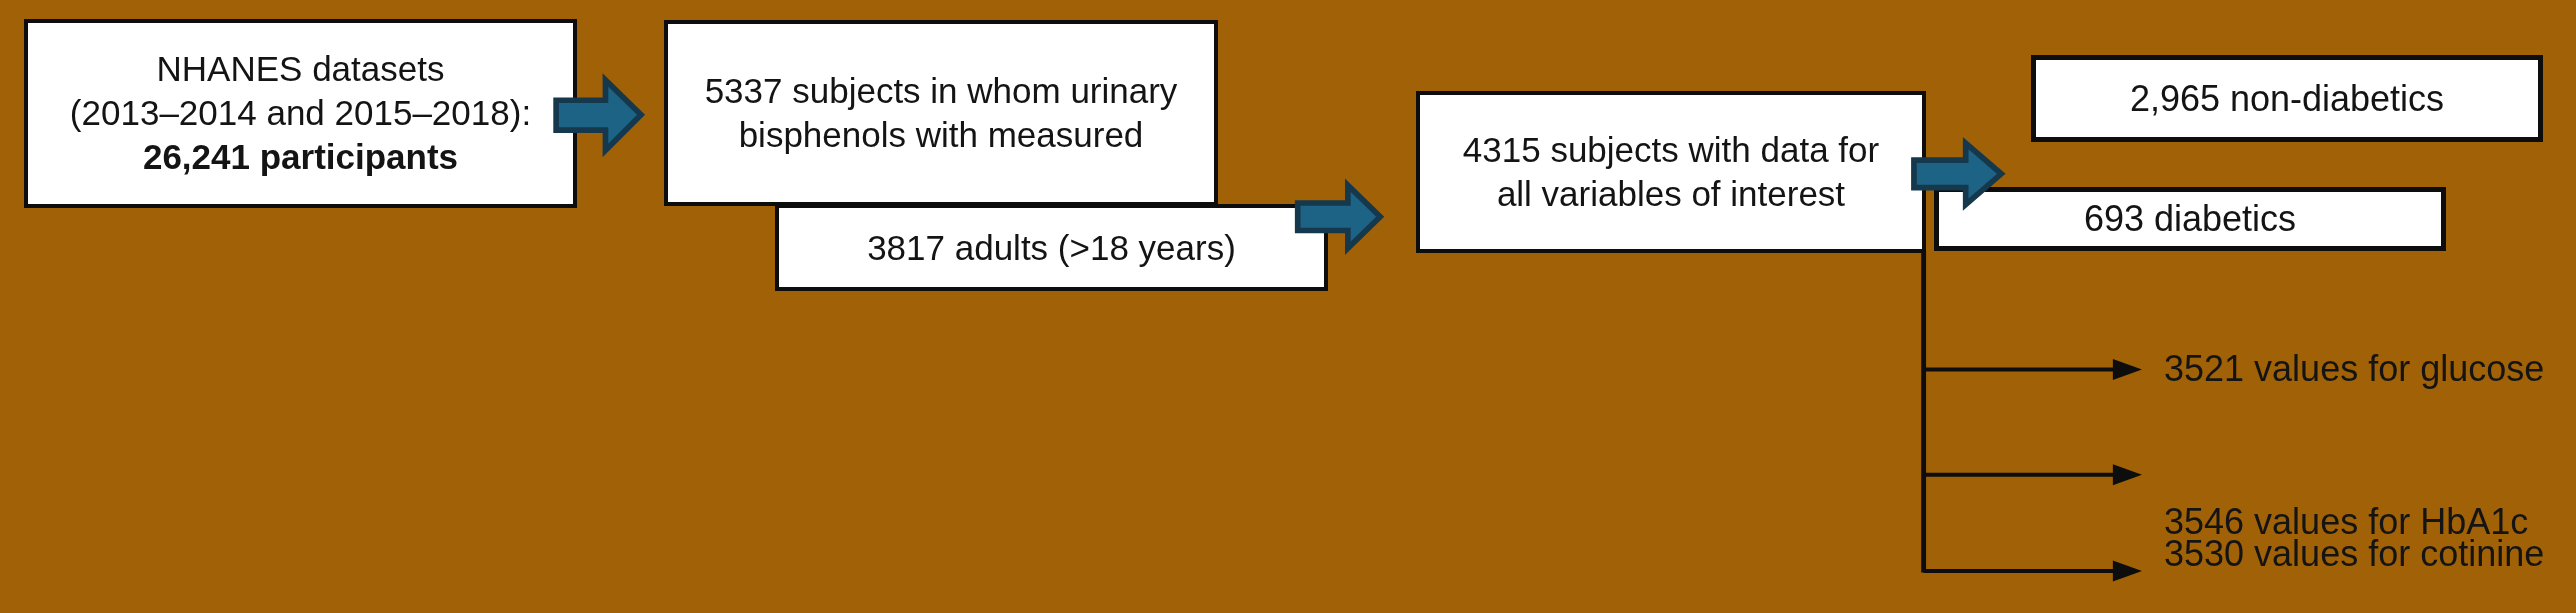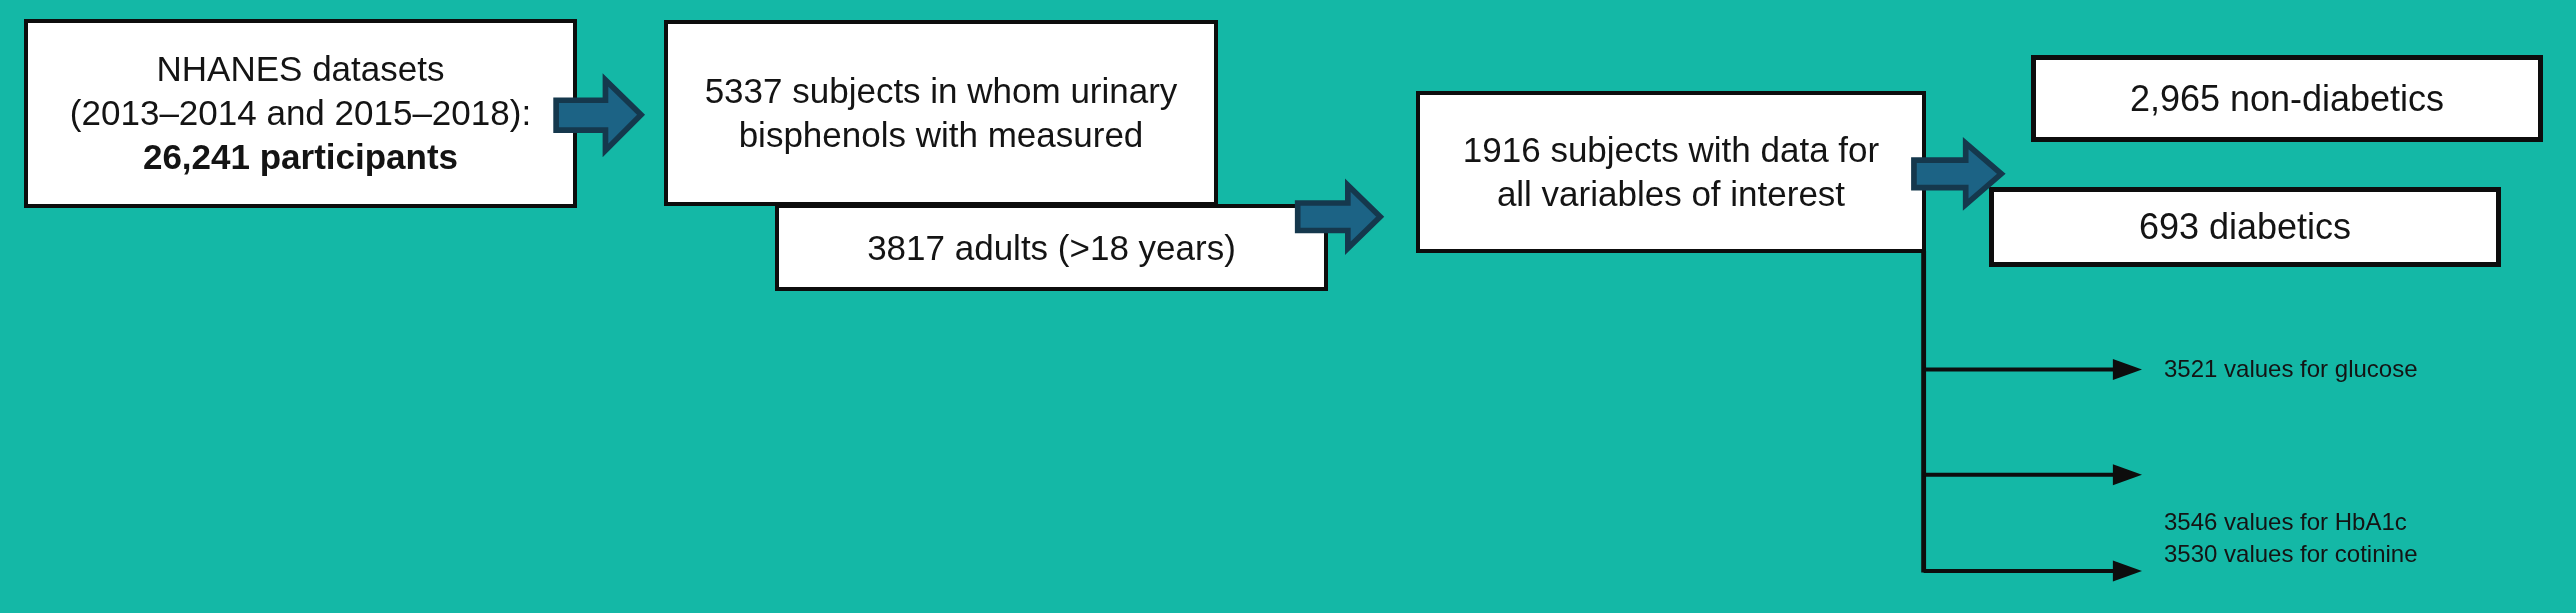--- a/index.html
+++ b/index.html
@@ -1,20 +1,20 @@
 <!DOCTYPE html>
 <html style="font-size:13px"><head>
 <meta charset="utf-8">
 <style>
   html, body { margin: 0; padding: 0; background: #ffffff; }
   .canvas {
     position: relative;
     width: 2576px;
     height: 613px;
-    background: #14b8a6;
+    background: #a16207;
     overflow: hidden;
     font-family: "Liberation Sans", sans-serif;
     color: #141414;
   }
   .node {
     position: absolute;
     background: #ffffff;
     border: 4.9px solid #0d0d0d;
     box-sizing: border-box;
     display: flex;
@@ -26,34 +26,34 @@
     line-height: 44px;
     z-index: 2;
   }
   .node.thick { border-width: 5.7px; font-size: 36px; }
   .node .bold { font-weight: bold; }
   #node-nhanes        { left: 24px;   top: 18.6px;  width: 553px; height: 189px; }
   #node-urinary       { left: 655px;  top: 20px;  width: 554px; height: 186px; z-index: 2; margin-left: 9px; }
   #node-adults        { left: 775px;  top: 204px; width: 553px; height: 87px; z-index: 3; }
   #node-complete      { left: 1416px; top: 91px; width: 510px; height: 162px; }
   #node-nondiabetics  { left: 2013px; top: 55px;  width: 512px; height: 87px; margin-left: 18px; }
-  #node-diabetics     { left: 1989px; top: 187px; width: 512px; height: 80px; }
+  #node-diabetics     { left: 1934px; top: 187px; width: 512px; height: 64px; }
   .overlay {
     position: absolute;
     left: 0; top: 0;
     width: 2576px; height: 613px;
     z-index: 4;
     pointer-events: none;
   }
   .branch-label {
     position: absolute;
     left: 2164px;
     height: 49px;
     line-height: 49px;
-    font-size: 24px;
+    font-size: 36px;
     white-space: nowrap;
     z-index: 2;
   }
   #branch-label-0 { top: 344px; }
   #branch-label-1 { top: 449px; margin-top: 48px; }
   #branch-label-2 { top: 529px; }
 </style>
 </head>
 <body>
 
@@ -68,21 +68,21 @@
   <div class="node" id="node-urinary">
     <div>5337 subjects in whom urinary</div>
     <div>bisphenols with measured</div>
   </div>
 
   <div class="node" id="node-adults">
     <div>3817 adults (&gt;18 years)</div>
   </div>
 
   <div class="node" id="node-complete">
-    <div>1916 subjects with data for</div>
+    <div>4315 subjects with data for</div>
     <div>all variables of interest</div>
   </div>
 
   <div class="node thick" id="node-nondiabetics">
     <div>2,965 non-diabetics</div>
   </div>
 
   <div class="node thick" id="node-diabetics">
     <div>693 diabetics</div>
   </div>

